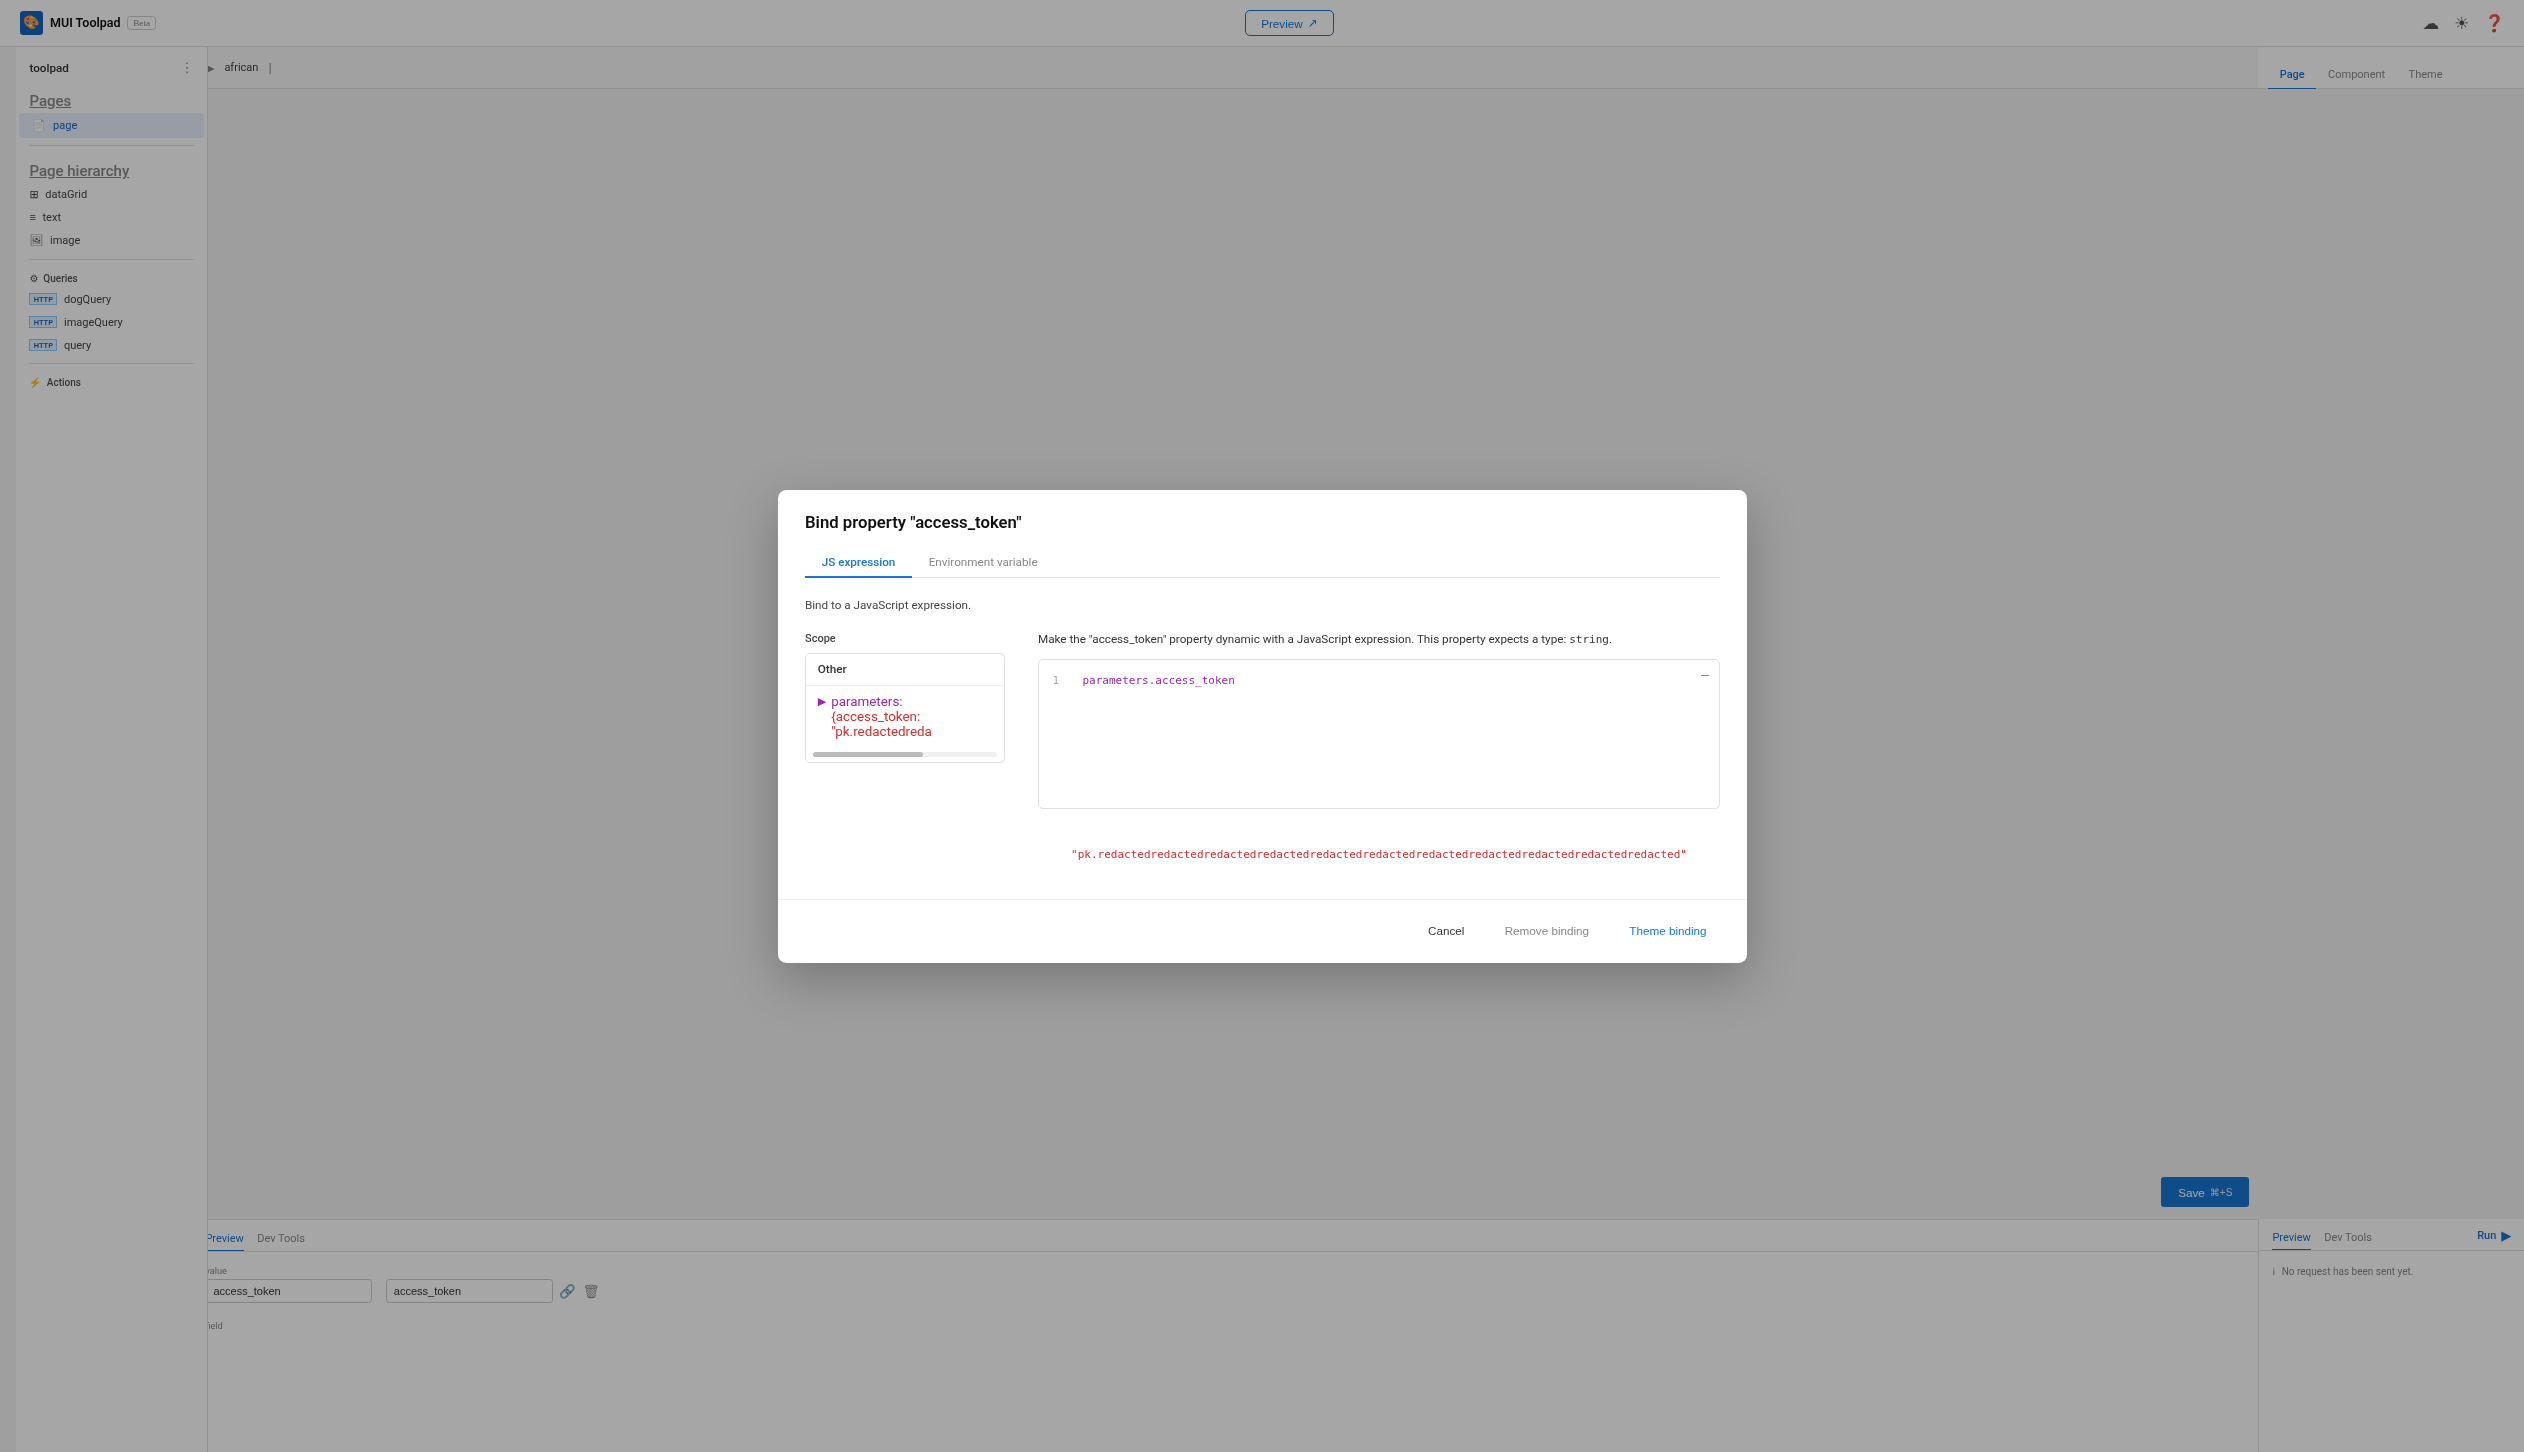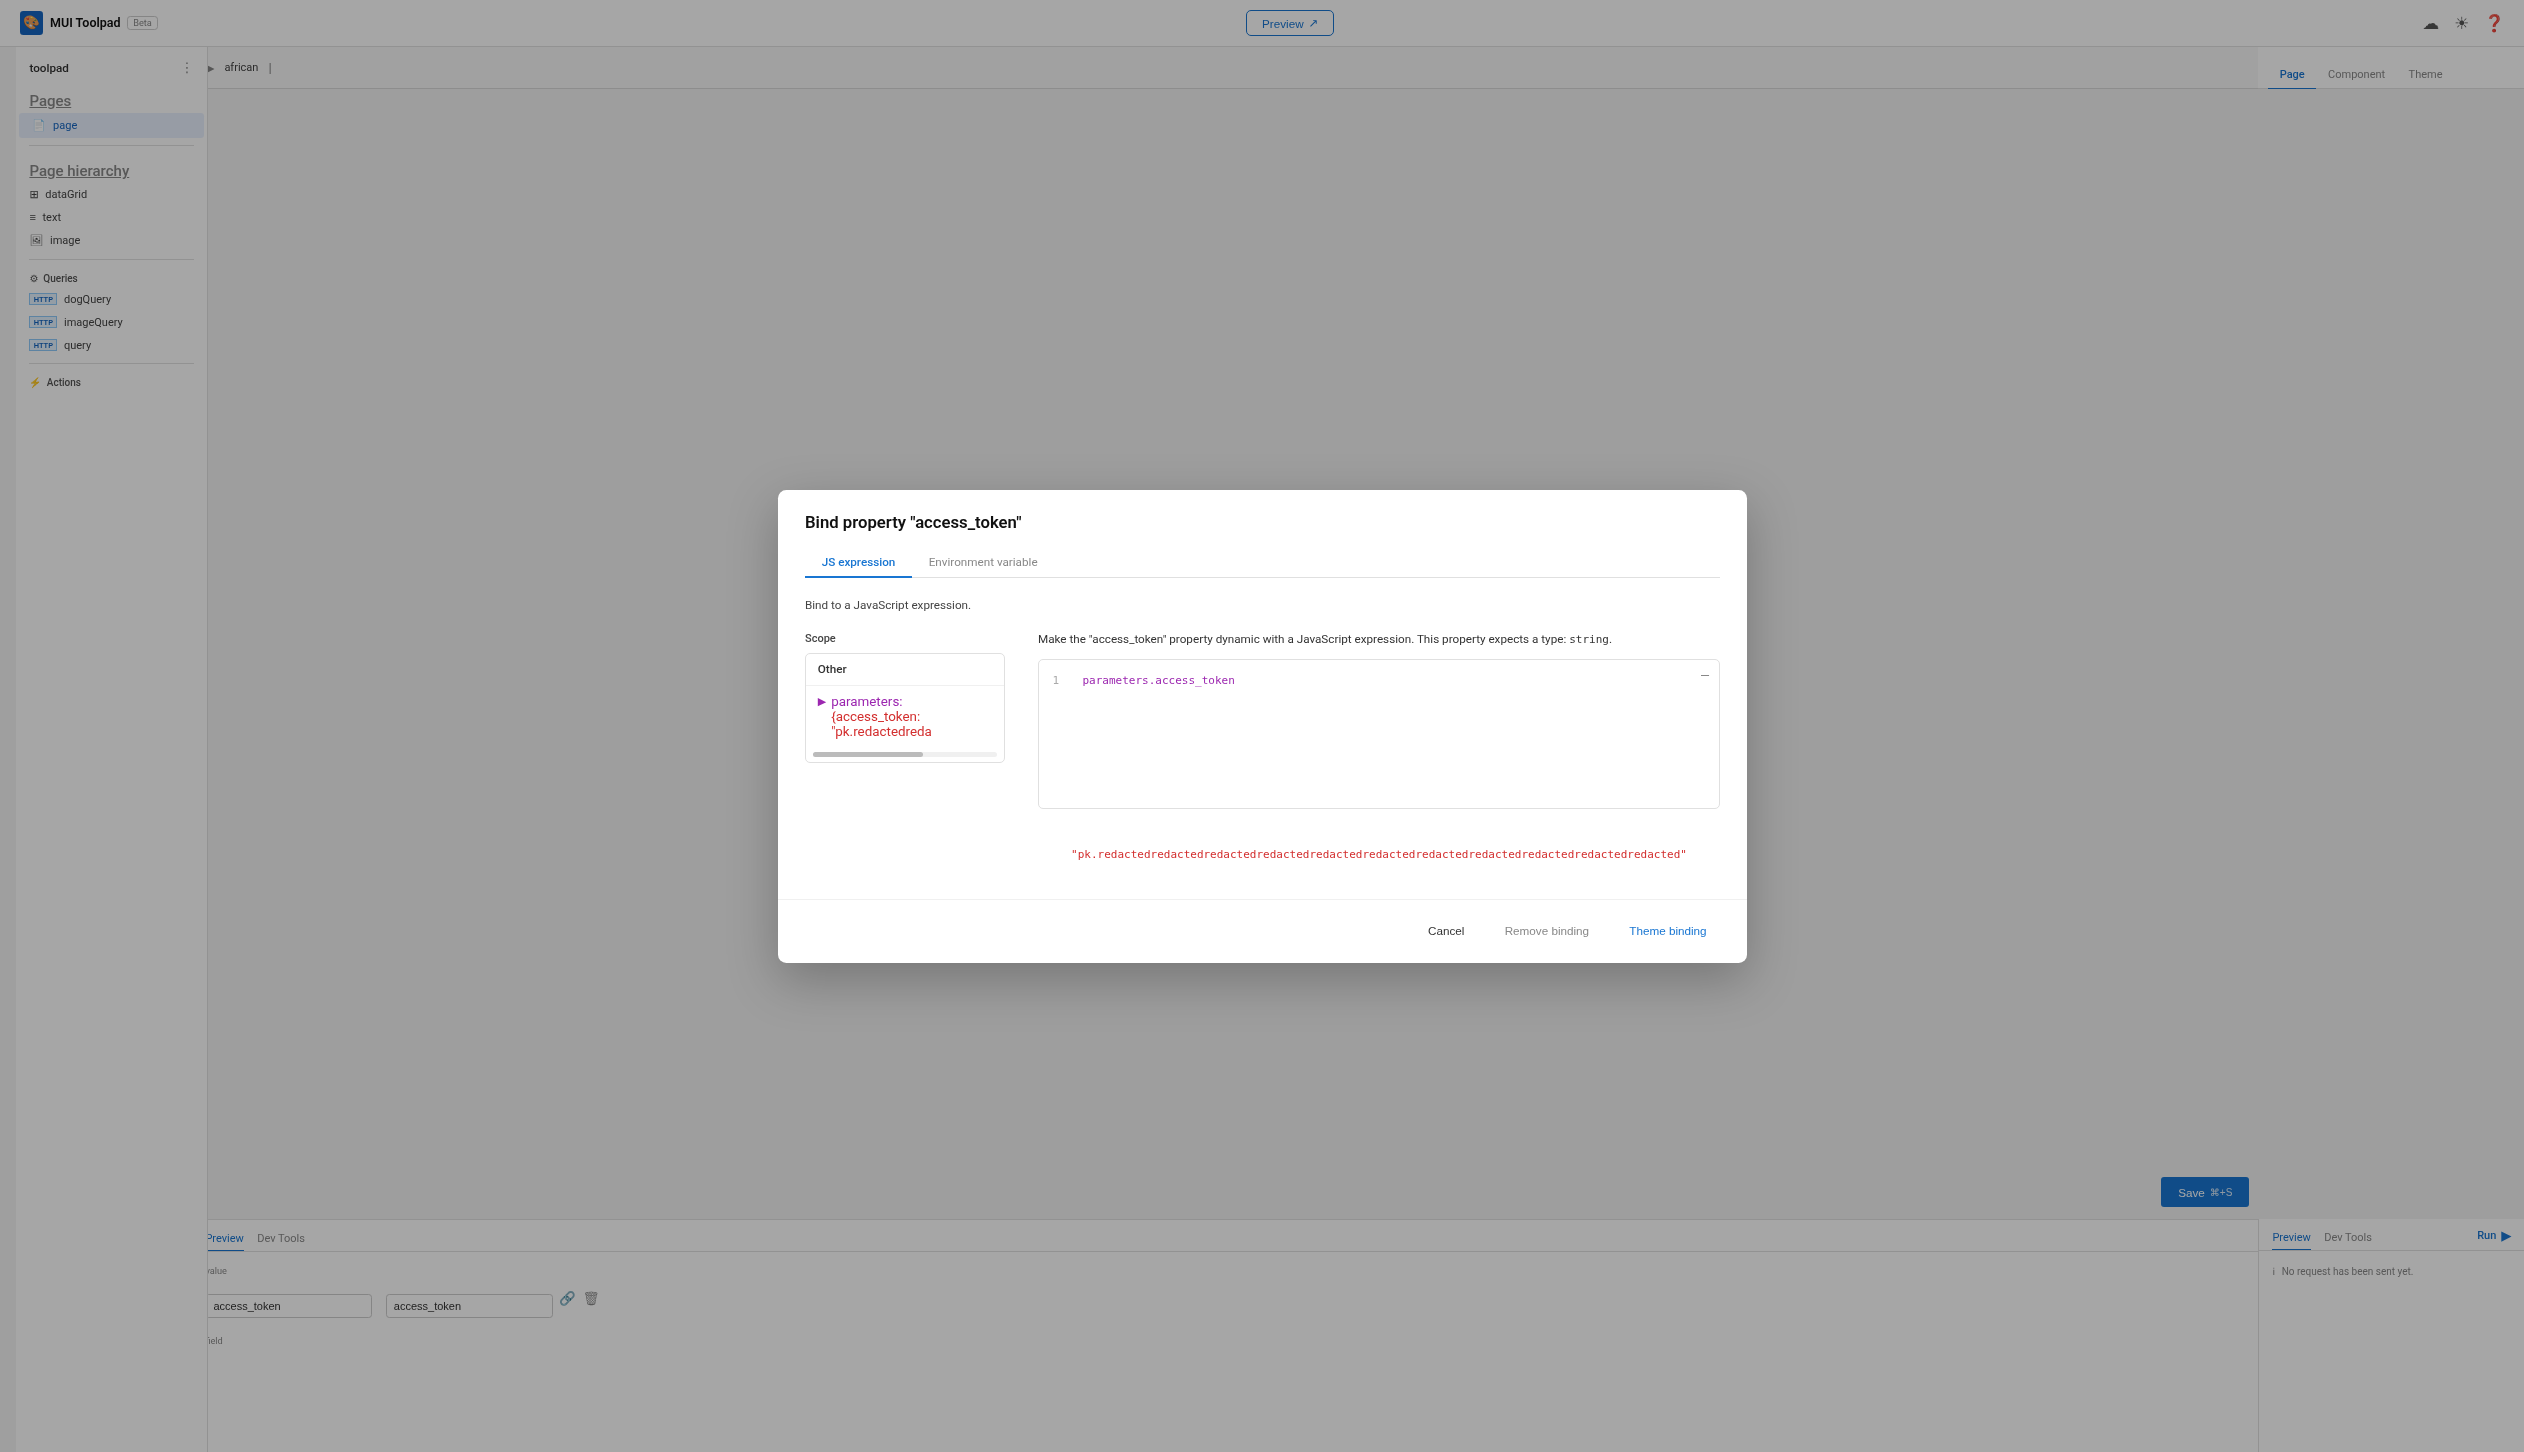--- a/index.html
+++ b/index.html
@@ -41,20 +41,21 @@
       font-weight: 600;
       font-size: 12.5px;
       color: #111;
     }
     .topbar-beta {
       font-size: 9.2px;
       color: #888;
       border: 0.8px solid #ccc;
       border-radius: 3.3px;
       padding: 0.8px 5px;
+      font-family: Liberation Serif, serif;
     }
     .topbar-center {
       flex: 1;
       display: flex;
       justify-content: center;
     }
     .preview-btn {
       border: 1.3px solid #1976d2;
       background: transparent;
       color: #1976d2;
@@ -239,21 +240,20 @@
       color: #888;
     }
     .field-input {
       border: 0.8px solid #ccc;
       border-radius: 3.3px;
       padding: 5px 7px;
       font-size: 11px;
       color: #333;
       width: 167px;
       background: #fff;
-      margin-top: 15px;
     }
     .bottom-right-section {
       position: absolute;
       right: 0;
       bottom: 0;
       width: 267px;
       height: 234px;
       border-left: 0.8px solid #e0e0e0;
       background: #fff;
     }

